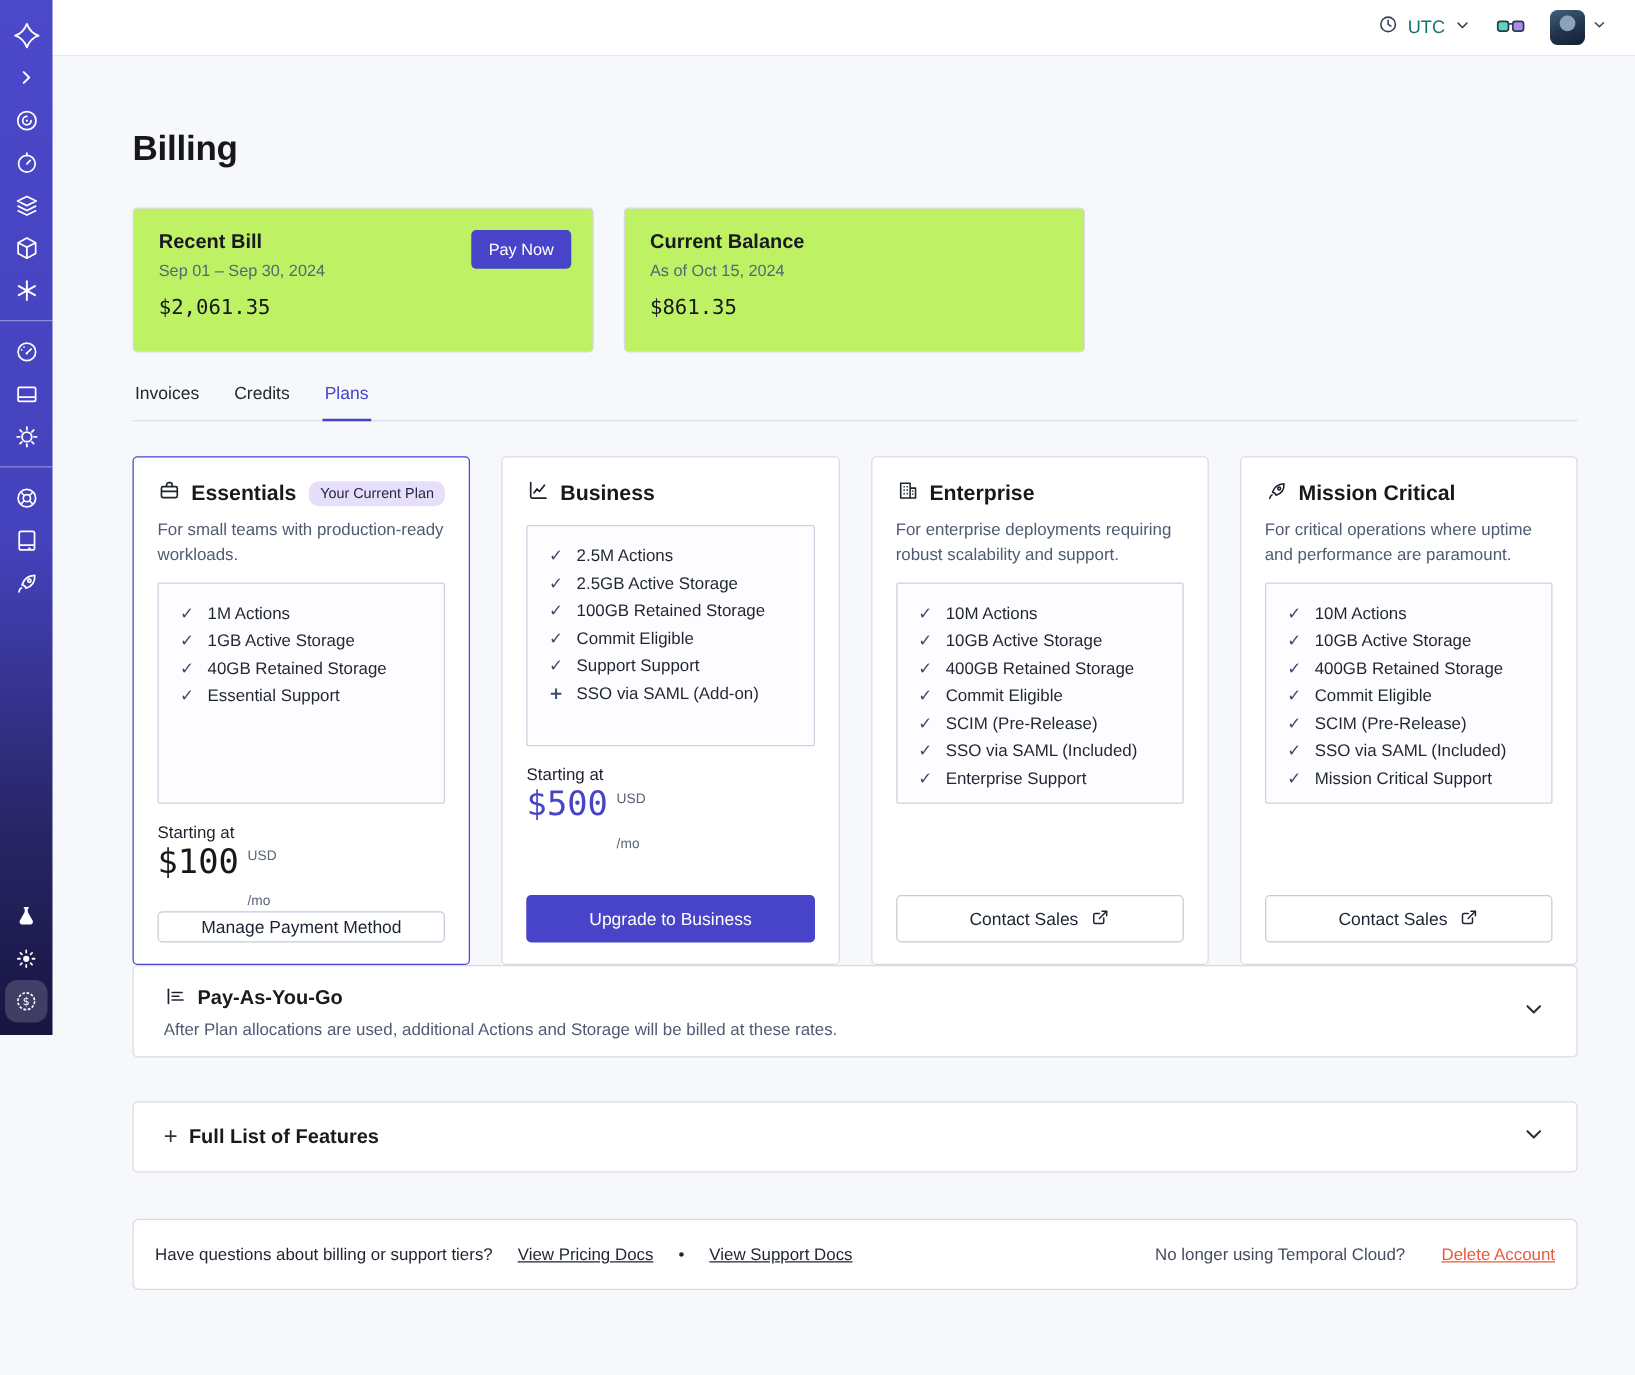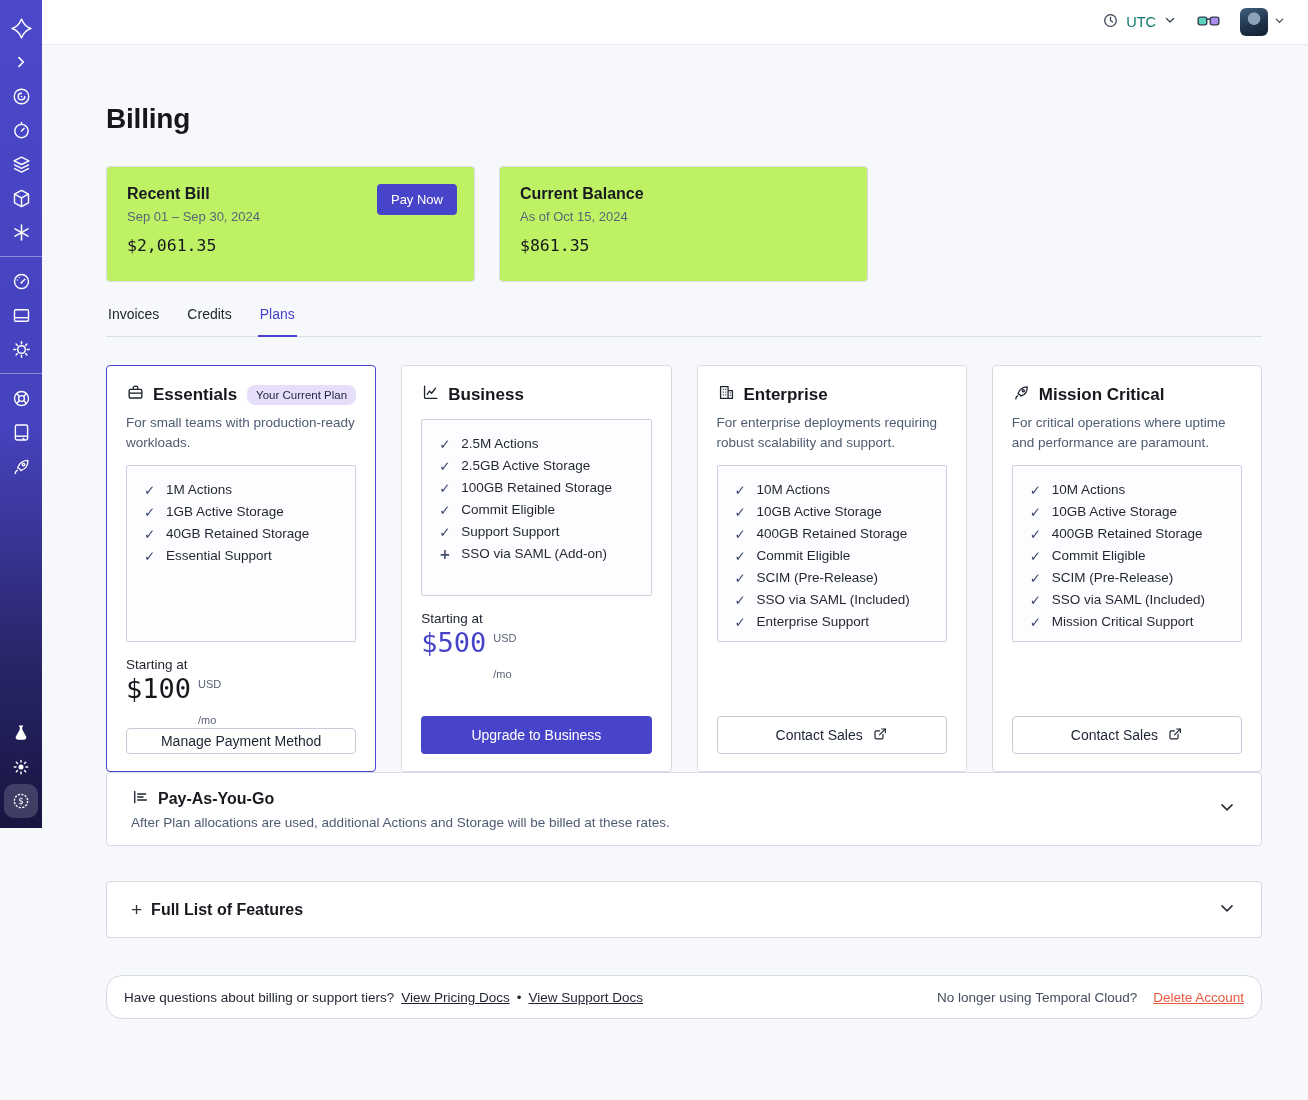--- a/index.html
+++ b/index.html
@@ -73,22 +73,22 @@
   .accordion { background:#fff; border:1px solid #d8dbe4; border-radius:4px; display:flex;
     align-items:center; padding:0 24px; cursor:pointer; }
   .accordion.payg { height:74px; }
   .accordion.flist { height:57px; margin-top:35px; }
   .acc-title-row { display:flex; align-items:center; gap:9px; }
   .acc-title { font-size:16px; font-weight:600; color:#191a20; }
   .acc-sub { font-size:13.5px; color:#4f5b72; margin-top:5px; }
   .acc-chev { margin-left:auto; }
   .plus-glyph { font-size:19px; font-weight:400; color:#30343c; }
 
-  .footerbar { height:44px; margin-top:37px; background:#fff; border:1px solid #d8dbe4; border-radius:16px;
-    display:flex; align-items:center; padding:0 17px; font-size:13.5px; color:#1f2430; gap:7px; }
+  .footerbar { height:57px; margin-top:37px; background:#fff; border:1px solid #d8dbe4; border-radius:5px;
+    display:flex; align-items:center; padding:0 17px; font-size:13.5px; color:#1f2430; gap:20px; }
   .flink { color:#1f2430; text-decoration:underline; cursor:pointer; }
   .fdot { color:#1f2430; }
   .fright { margin-left:auto; color:#454d5c; }
   .fdelete { color:#e8593f; text-decoration:underline; margin-left:9px; cursor:pointer; }
 </style>
 </head>
 <body>
 
 <div class="canvas">
 

